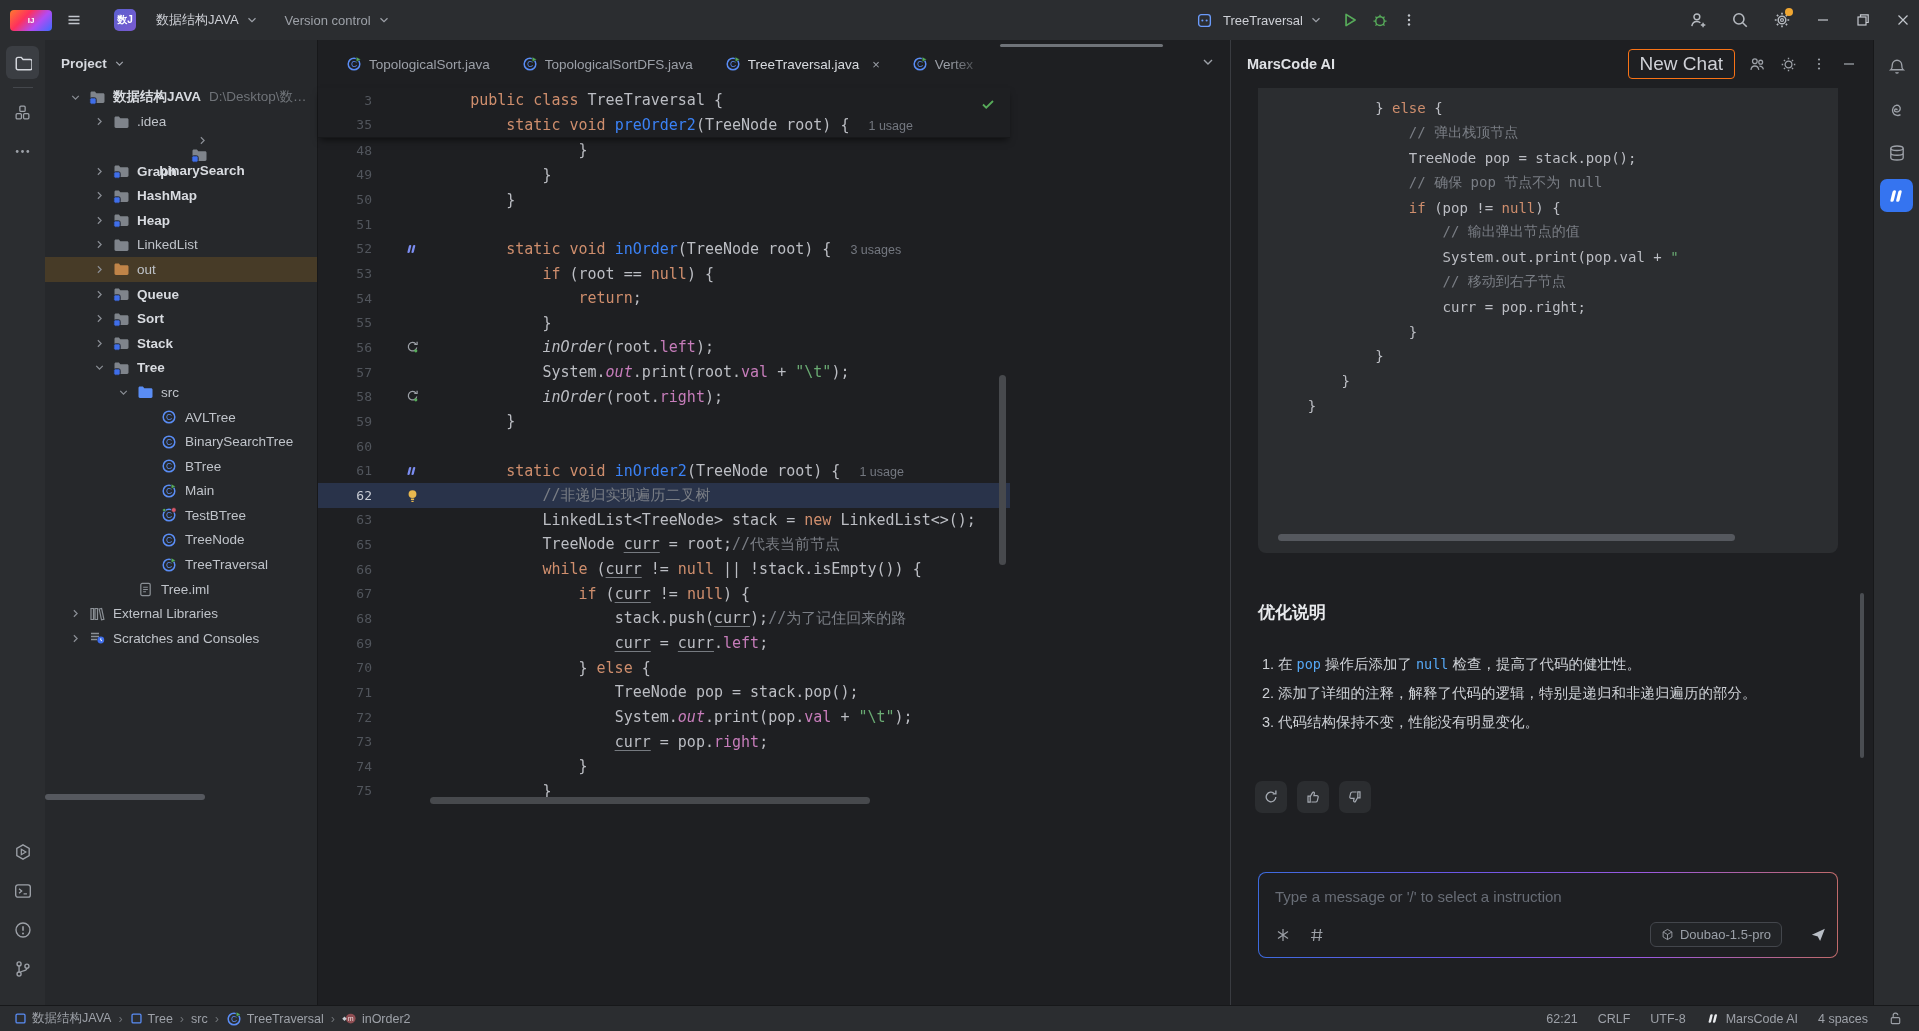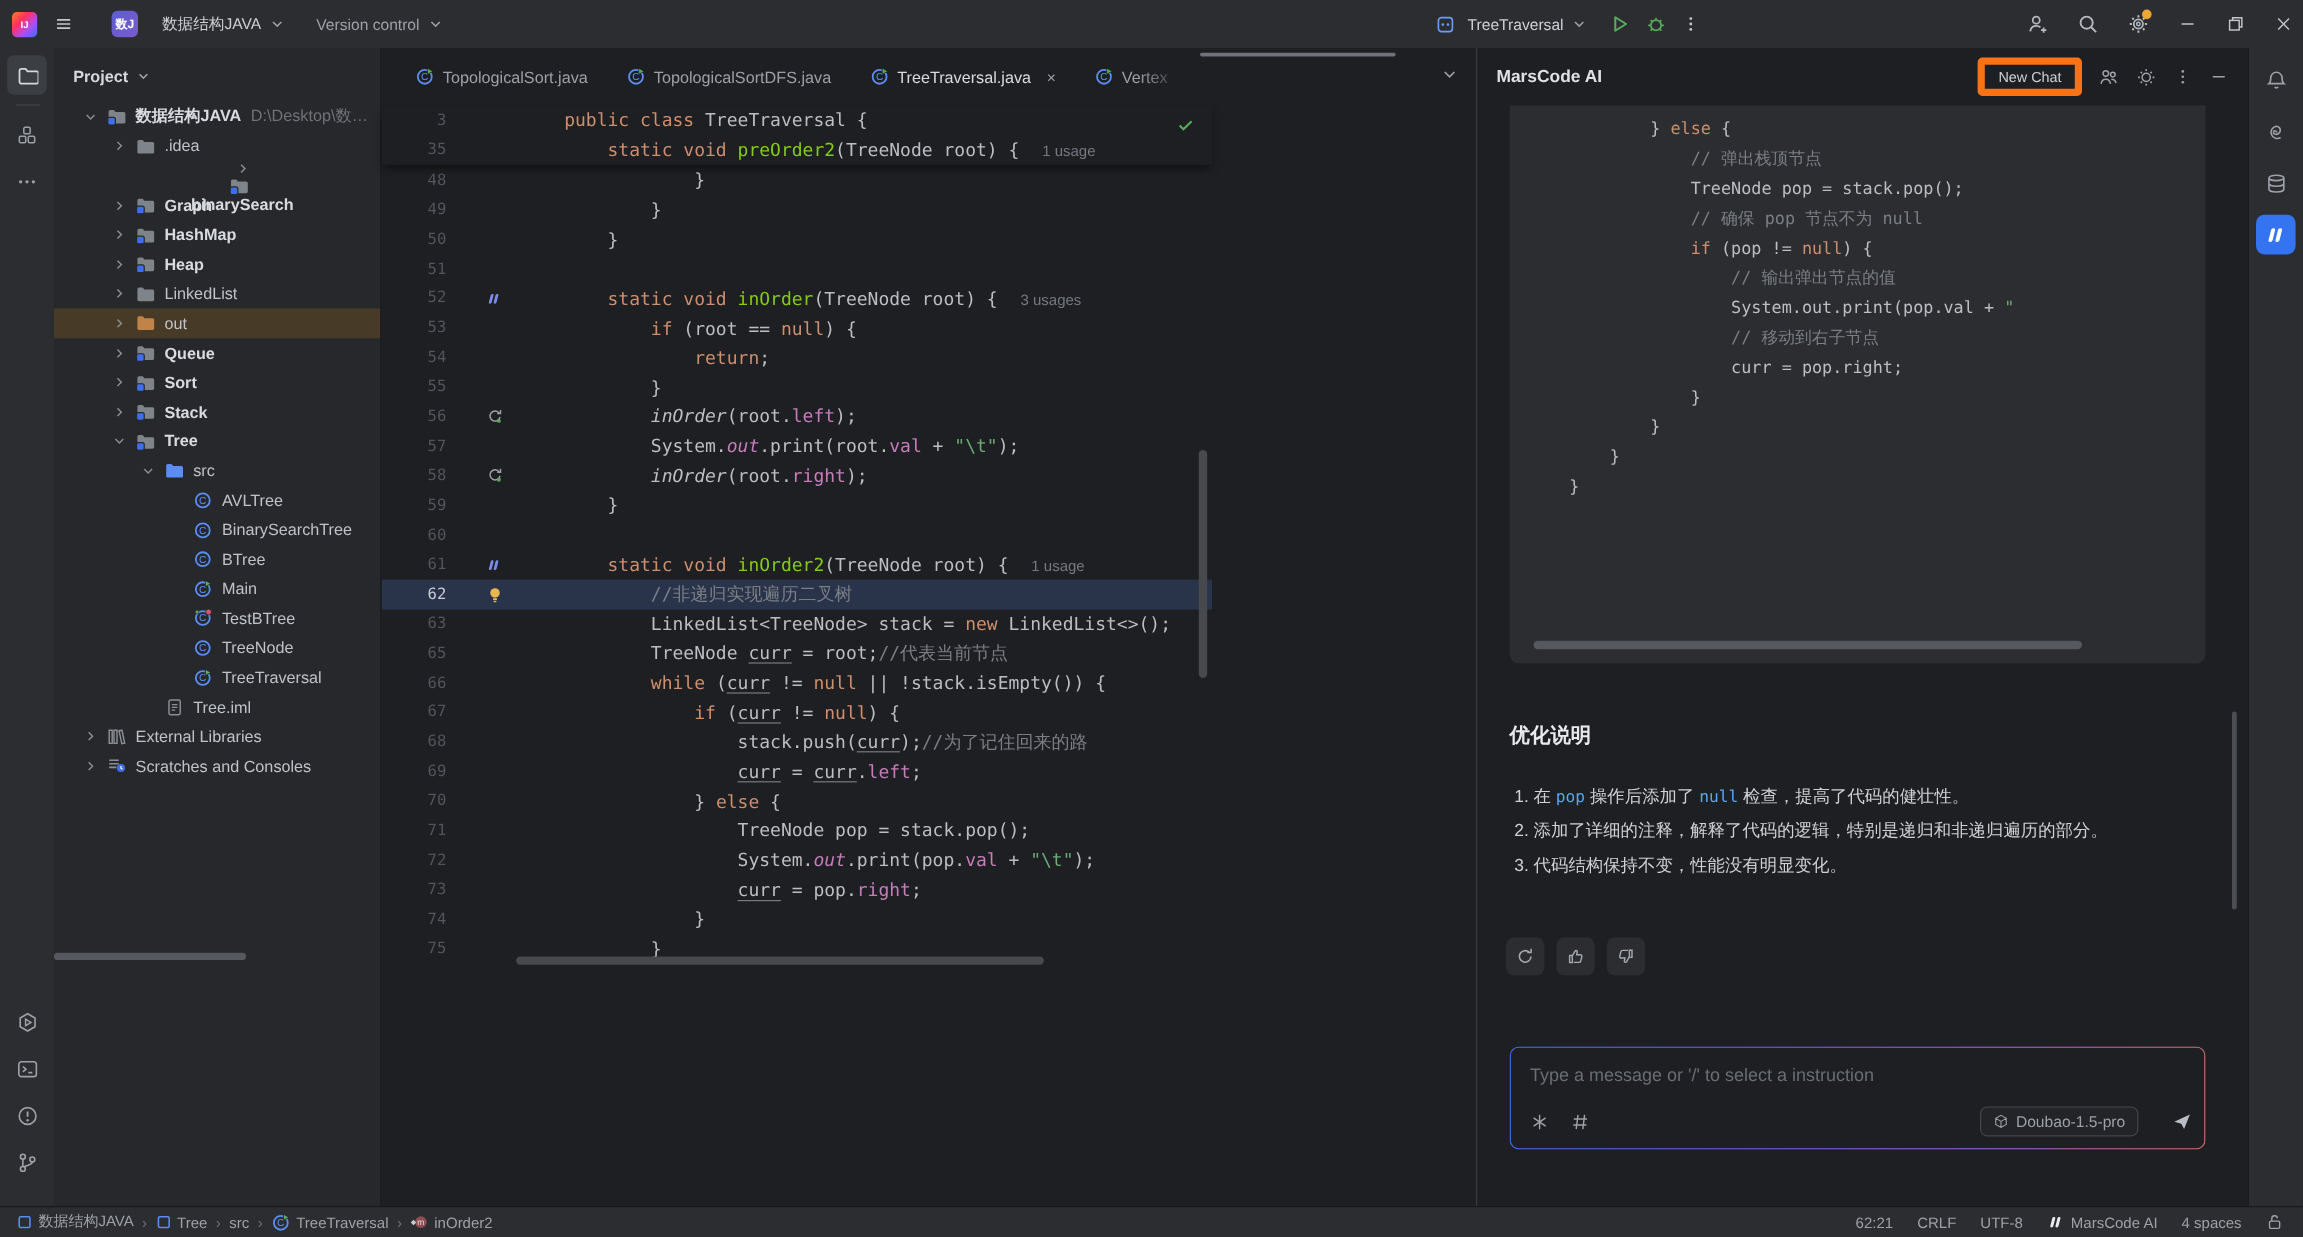--- a/index.html
+++ b/index.html
@@ -5,21 +5,21 @@
   * { margin:0; padding:0; box-sizing:border-box; }
   html,body { width:1919px; height:1031px; overflow:hidden; background:#1e1f22;
     font-family:"Liberation Sans","DejaVu Sans",sans-serif; color:#bcbec4; }
   .icon { display:inline-flex; align-items:center; justify-content:center; }
   .icon svg { display:block; }
 
   
   #titlebar { position:absolute; left:0; top:0; width:1919px; height:40px; background:#2b2d30;
     display:flex; align-items:center; font-size:13px; color:#ced0d6; }
   .tb-left { display:flex; align-items:center; gap:14px; padding-left:10px; }
-  #idea-logo { width:21px; height:21px; border-radius:4px;
+  #idea-logo { width:42px; height:21px; border-radius:4px;
     background:linear-gradient(135deg,#ff7a2f 0%,#fe315d 35%,#b24bf3 65%,#3b6cff 100%);
     display:flex; align-items:center; justify-content:center; color:#fff; font-size:8px; font-weight:bold; }
   #proj-badge { width:22px; height:22px; border-radius:5px; margin-left:18px;
     background:linear-gradient(135deg,#5b5fcf,#7a5ad0); color:#fff; font-size:10px; font-weight:bold;
     display:flex; align-items:center; justify-content:center; }
   .tb-widget { display:flex; align-items:center; gap:6px; padding:4px 6px; border-radius:4px; cursor:default; }
   .tb-dim { color:#9da1a8; }
   .tb-run { position:absolute; left:1196px; top:0; height:40px; display:flex; align-items:center; gap:12px; }
   .tb-right { position:absolute; right:8px; top:0; height:40px; display:flex; align-items:center; gap:24px; }
   .gear-wrap { position:relative; }
@@ -56,36 +56,36 @@
   #tab-overflow { position:absolute; right:14px; top:14px; color:#9da1a8; }
 
   #code-viewport { position:absolute; left:0; top:48px; width:692px; height:722px; overflow:hidden; }
   .line { height:24.65px; display:flex; align-items:center; }
   .line.hl { background:#29334a; }
   .line.hl .ln { color:#c8ccd4; }
   .ln { width:72px; flex:none; text-align:right; padding-right:18px; color:#51555c; font-size:13px;
     font-family:"DejaVu Sans Mono","Liberation Mono",monospace; }
   .gut { width:44px; flex:none; display:flex; justify-content:center; }
   .ct { white-space:pre; font-size:15px; font-family:"DejaVu Sans Mono","Liberation Mono",monospace; }
-  .tk-k{color:#cf8e6d} .tk-d{color:#bcbec4} .tk-m{color:#84cc16} .tk-c{color:#7a7e85}
+  .tk-k{color:#cf8e6d} .tk-d{color:#bcbec4} .tk-m{color:#3b82f6} .tk-c{color:#7a7e85}
   .tk-s{color:#6aab73} .tk-f{color:#c77dbb} .tk-fi{color:#c77dbb;font-style:italic}
   .tk-i{color:#bcbec4;font-style:italic}
   .tk-u{color:#bcbec4;text-decoration:underline;text-underline-offset:3px;text-decoration-color:#767a80;}
   .hint { color:#747880; font-size:12.5px; margin-left:10px; font-family:"Liberation Sans",sans-serif; }
   #sticky { position:absolute; left:0; top:48px; width:692px; background:#1e1f22; z-index:3;
     border-bottom:1px solid #17181a; box-shadow:0 4px 7px -2px rgba(0,0,0,.55); }
   #ed-check { position:absolute; left:662px; top:56px; z-index:4; }
   #ed-vsb { position:absolute; left:681px; top:335px; width:7px; height:190px; background:#47494d; border-radius:4px; z-index:5; }
   #ed-hsb { position:absolute; left:112px; top:757px; width:440px; height:7px; background:#47494d; border-radius:4px; z-index:5; }
 
   
   #ai-pane { position:absolute; left:1230px; top:0; width:643px; height:965px; background:#1e1f22; border-left:1px solid #393b40; overflow:hidden; }
   #ai-header { height:48px; display:flex; align-items:center; padding:0 16px; gap:14px; }
   #ai-title { font-size:14.5px; font-weight:bold; color:#dfe1e5; flex:1; }
-  #new-chat-btn { border:6px solid #f97316; border-radius:4px; padding:3px 11px; font-size:12px; color:#ced0d6; }
+  #new-chat-btn { border:1px solid #f97316; border-radius:4px; padding:3px 11px; font-size:19px; color:#ced0d6; }
   .ai-hic { color:#9da1a8; }
   #ai-content { position:absolute; left:0; top:48px; width:643px; height:784px; overflow:hidden; }
   #code-card { position:relative; margin:-24px 36px 0 27px; height:489px; background:#2b2d30; border-radius:8px; padding:32px 16px 0; overflow:hidden; }
   .aline { height:24.8px; display:flex; align-items:center; white-space:pre; font-size:14px;
     font-family:"DejaVu Sans Mono","Liberation Mono",monospace; }
   #card-hsb { position:absolute; left:20px; bottom:12px; width:457px; height:7px; background:#55585e; border-radius:4px; }
   #ai-section-title { margin:48px 0 0 27px; font-size:17px; font-weight:bold; color:#e8eaed; }
   #ai-notes { margin:26px 27px 0 47px; font-size:14.5px; color:#ced1d6; }
   #ai-notes li { line-height:29px; }
   .note-code { font-family:"DejaVu Sans Mono","Liberation Mono",monospace; color:#56a8f5; font-size:13.5px; }

